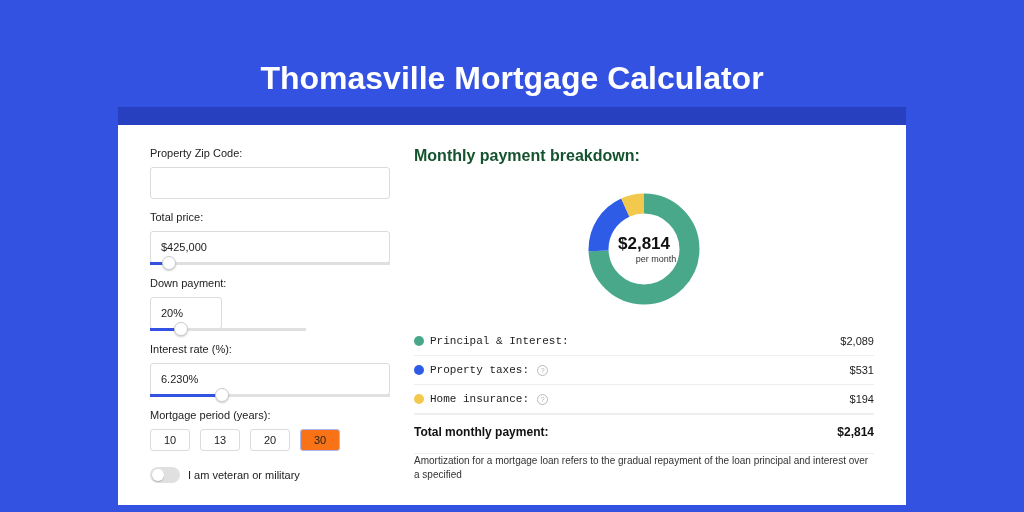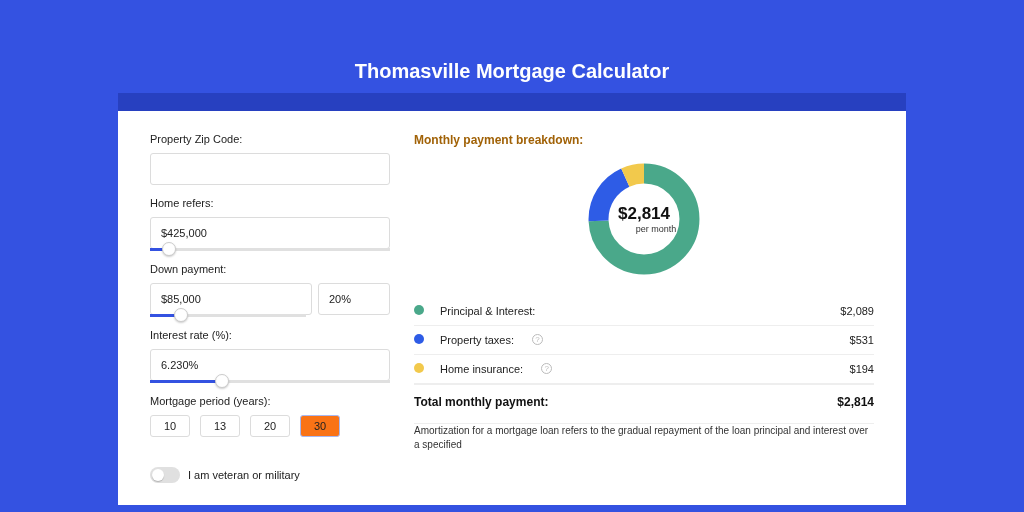--- a/index.html
+++ b/index.html
@@ -1,20 +1,20 @@
 <!DOCTYPE html>
 <html><head>
 <meta charset="utf-8">
 <style>
   * { box-sizing: border-box; margin: 0; padding: 0; }
   html, body { width: 1024px; height: 512px; overflow: hidden; font-family: Arial, Helvetica, sans-serif; }
   body { background: #3452e1; }
   .page-title {
     color: #fff;
-    font-size: 20px;
+    font-size: 32px;
     font-weight: 700;
     text-align: center;
     margin-top: 60px;
   }
   .header-underline {
     width: 788px;
     height: 18px;
     background: #2740c0;
     margin: 10px auto 0 auto;
   }
@@ -75,52 +75,52 @@
     color: #222;
     border-radius: 3px;
     display: flex; align-items: center; justify-content: center;
     cursor: pointer;
   }
   .period-btn.active {
     background: #f97316;
     border-color: #a7b8f2;
     color: #222;
   }
-  .vet-row { display: flex; align-items: center; gap: 8px; margin-top: 30px; }
+  .vet-row { display: flex; align-items: center; gap: 8px; margin-top: 16px; }
   .toggle {
     width: 30px; height: 16px;
     background: #e0e0e0;
     border-radius: 8px;
     position: relative;
   }
   .toggle-knob {
     width: 12px; height: 12px;
     background: #fff;
     border-radius: 50%;
     position: absolute;
     top: 2px; left: 2px;
     box-shadow: 0 1px 1px rgba(0,0,0,0.2);
   }
-  .breakdown-title { font-size: 12px; font-weight: 700; color: #a16207; margin-bottom: 12px; }
+  .breakdown-title { font-size: 16px; font-weight: 700; color: #14532d; margin-bottom: 24px; }
   .donut-wrap { display: flex; justify-content: center; margin-bottom: 18px; }
   .donut { position: relative; width: 120px; height: 120px; }
   .donut svg { width: 120px; height: 120px; }
   .donut-center {
     position: absolute; top: 0; left: 0; width: 100%; height: 100%;
     display: flex; flex-direction: column; align-items: center; justify-content: center;
   }
   .donut-amount { font-size: 17px; font-weight: 700; color: #111; }
   .donut-sub { font-size: 9px; color: #333; padding-left: 24px; }
   .line-item {
     display: flex; align-items: center; justify-content: space-between;
     padding: 8px 0;
     font-size: 11px;
     color: #222;
   }
-  .line-left { display: flex; align-items: flex-start; gap: 16px; }
+  .line-left { display: flex; align-items: center; gap: 6px; font-family: Liberation Mono, monospace; }
   .dot { width: 10px; height: 10px; border-radius: 50%; }
   .info-icon {
     width: 11px; height: 11px; border: 1px solid #bbb; border-radius: 50%;
     color: #bbb; font-size: 8px; display: inline-flex; align-items: center; justify-content: center;
     margin-left: 2px;
   }
   .divider { height: 1px; background: #eee; }
   .total-row {
     display: flex; justify-content: space-between;
     font-size: 12px; font-weight: 700; color: #111;
@@ -138,32 +138,31 @@
 <div class="card">
 
   <div class="left-col">
 
     <div class="field-block">
       <div class="field-label">Property Zip Code:</div>
       <input class="text-input" value="" style="">
     </div>
 
     <div class="field-block">
-      <div class="field-label">Home refers:</div>
+      <div class="field-label">Total price:</div>
       <input class="text-input" value="$425,000" style="">
       <div class="slider-rail">
         <div class="slider-fill" style="width: 8%;"></div>
         <div class="slider-thumb" style="left: 8%;"></div>
       </div>
     </div>
 
     <div class="field-block">
       <div class="field-label">Down payment:</div>
       <div class="dp-row">
-        <input class="text-input dp-amount" value="$85,000" style="">
         <input class="text-input dp-percent" value="20%" style="">
       </div>
       <div class="slider-rail" style="width:65%">
         <div class="slider-fill" style="width: 20%;"></div>
         <div class="slider-thumb" style="left: 20%;"></div>
       </div>
     </div>
 
     <div class="field-block">
       <div class="field-label">Interest rate (%):</div>

